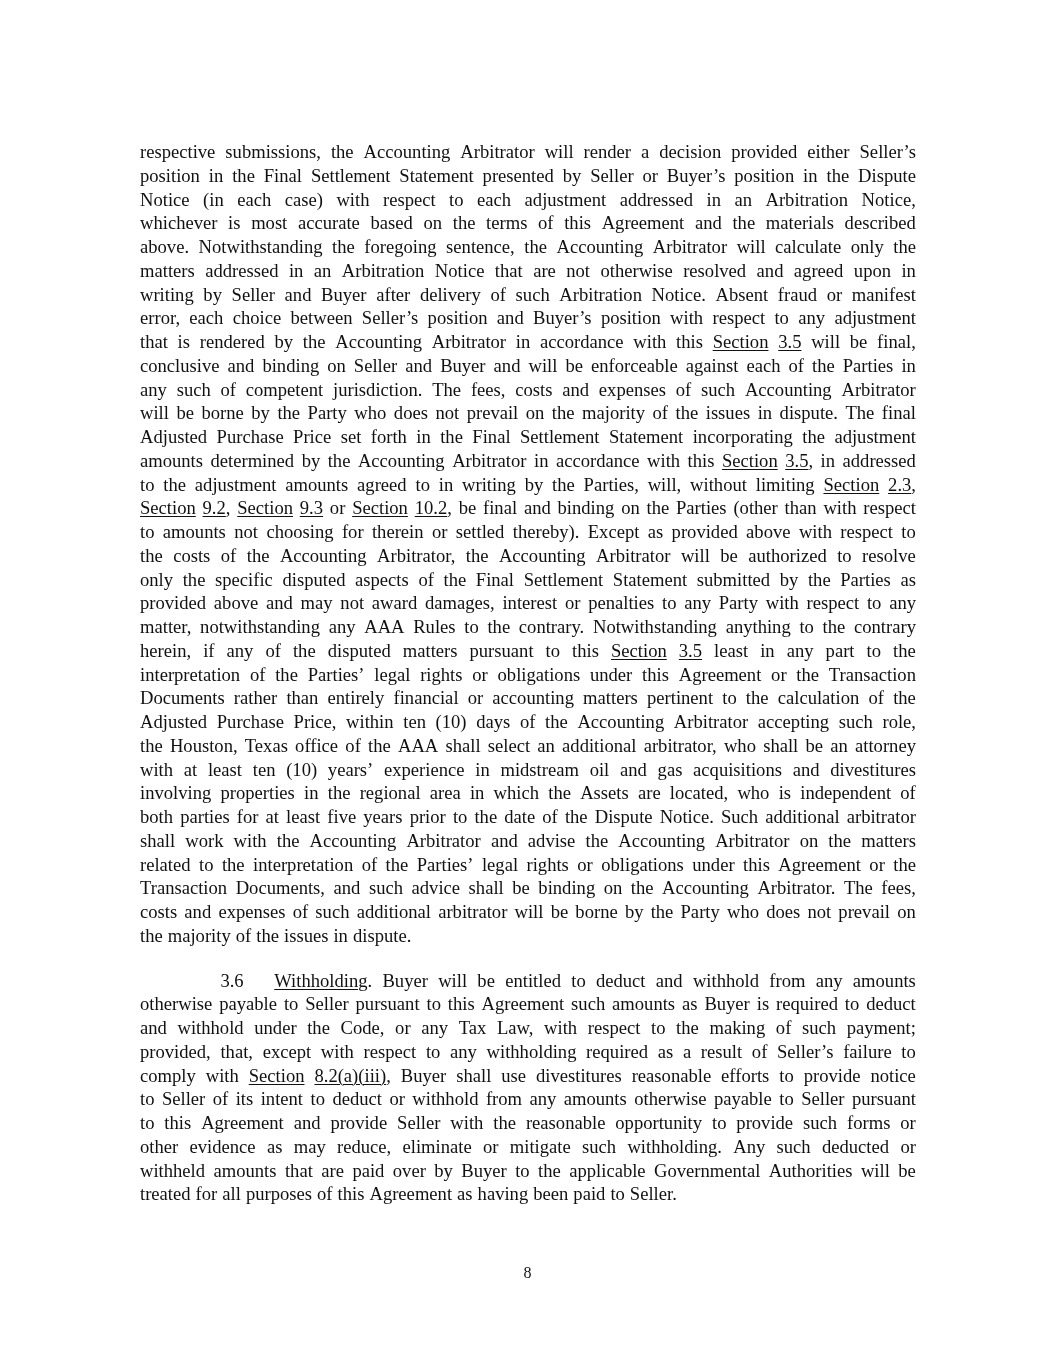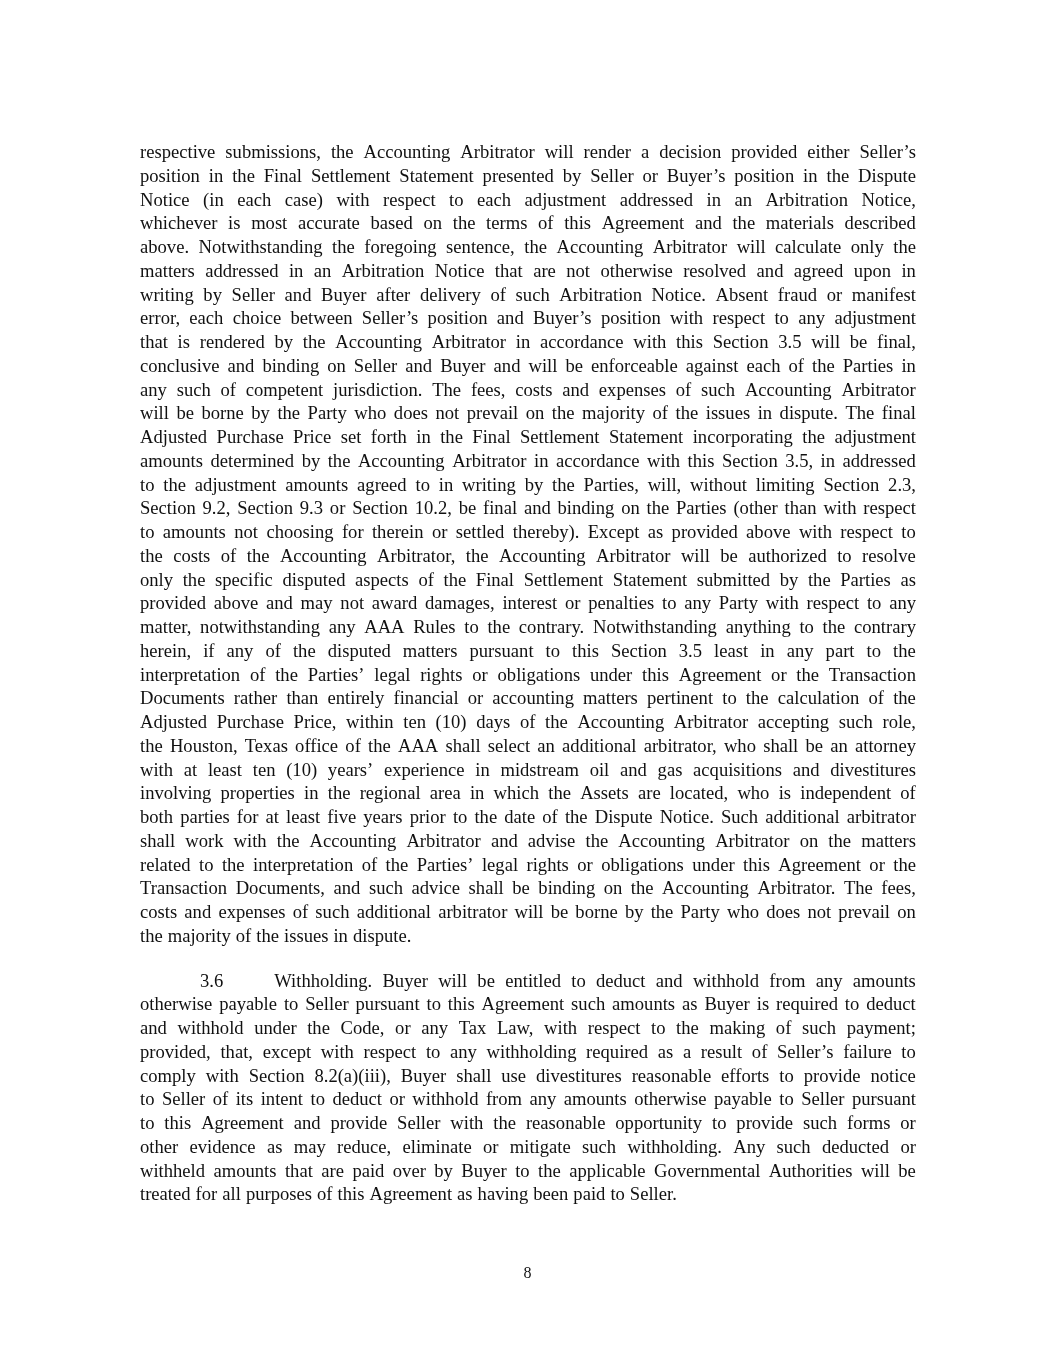--- a/index.html
+++ b/index.html
@@ -4,22 +4,22 @@
 <style>
   html, body { margin: 0; padding: 0; background: #ffffff; }
   body { width: 1055px; height: 1365px; position: relative; overflow: hidden; }
   .page {
     position: absolute; left: 124px; top: 124px; width: 808px;
     font-family: "Liberation Serif", "DejaVu Serif", serif;
     font-size: 18.6px; line-height: 23.75px; color: #111;
   }
   .para { margin: 16px; }
   .para + .para { margin-top: 21px; }
-  .u { text-underline-offset: 2px; text-decoration-thickness: 1px; }
-  .indent-num { display: inline-block; padding-left: 60px; width: 64px; text-align: left; }
+  .u { text-decoration: underline; text-underline-offset: 2px; text-decoration-thickness: 1px; }
+  .indent-num { display: inline-block; padding-left: 60px; width: 64px; text-align: center; }
   .page-number {
     position: absolute; left: 0; width: 1055px; top: 1264px; text-align: center;
     font-family: "Liberation Serif", "DejaVu Serif", serif; font-size: 16px; color: #111;
   }
   .jline { display: flex; justify-content: space-between; white-space: nowrap; height: 23.75px; }
   .jline.last { justify-content: flex-start; gap: 0.27em; }
 </style>
 </head>
 <body>
 

